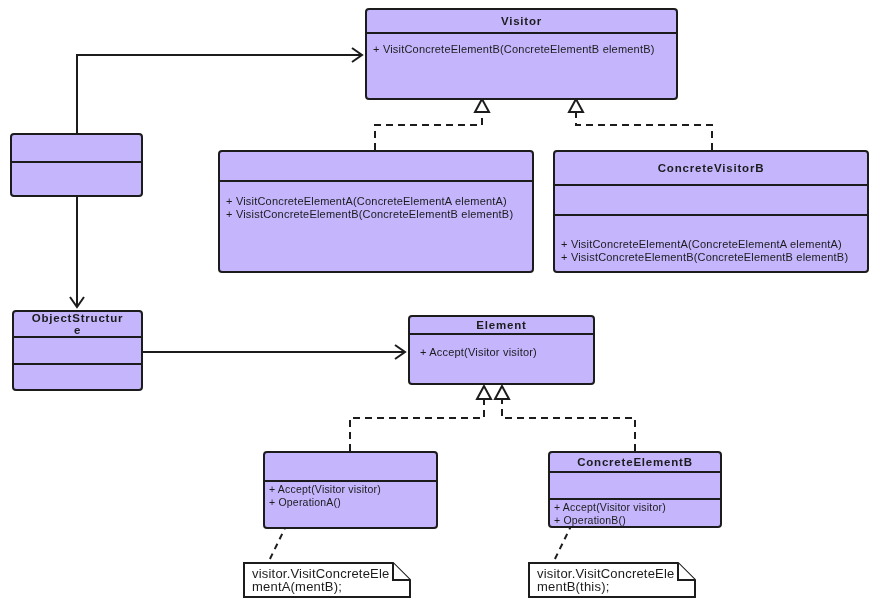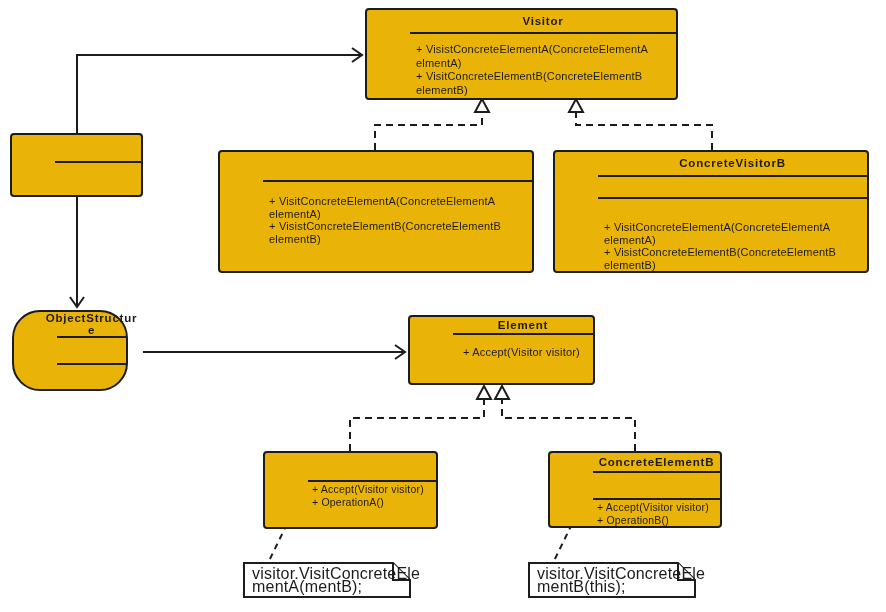--- a/index.html
+++ b/index.html
@@ -4,23 +4,23 @@
 <style>
   html,body{margin:0;padding:0;background:#ffffff;}
   #canvas{
     position:relative;width:886px;height:612px;background:#ffffff;
     font-family:"Liberation Sans","DejaVu Sans",sans-serif;color:#1c1c1c;
     overflow:hidden;
   }
   #wires{position:absolute;left:0;top:0;width:886px;height:612px;}
 
   .cls{
-    position:absolute;box-sizing:border-box;background:#eab308;
+    position:absolute;box-sizing:border-box;background:#c4b5fd;
     border:2px solid #1c1c1c;border-radius:4px;
-    display:flex;flex-direction:column;z-index:2;padding-left:43px;
+    display:flex;flex-direction:column;z-index:2;
   }
   .cls .title{
     box-sizing:border-box;border-bottom:2px solid #1c1c1c;
     font-weight:bold;font-size:11.5px;letter-spacing:0.8px;
     display:flex;align-items:center;justify-content:center;text-align:center;
     line-height:12px;
   }
   .cls .attrs{box-sizing:border-box;border-bottom:2px solid #1c1c1c;}
   .cls .methods{
     box-sizing:border-box;font-size:11px;letter-spacing:0.2px;
@@ -38,41 +38,41 @@
   #box-cva{left:218px;top:150px;width:316px;height:123px;}
   #box-cva .title{height:18px;}
   #box-cva .attrs{height:30px;}
   #box-cva .methods{padding-top:13px;line-height:12.5px;}
 
   #box-cvb{left:553px;top:150px;width:316px;height:123px;}
   #box-cvb .title{height:34px;}
   #box-cvb .attrs{height:30px;}
   #box-cvb .methods{padding-top:22px;line-height:12.5px;}
 
-  #box-os{left:12px;top:310px;width:116px;height:81px;border-radius:28px;}
+  #box-os{left:12px;top:310px;width:131px;height:81px;}
   #box-os .title{height:26px;}
   #box-os .attrs{height:27px;}
   #box-os .title .tl{display:block;width:100%;}
 
   #box-element{left:408px;top:315px;width:187px;height:70px;}
   #box-element .title{height:18px;}
   #box-element .methods{padding-top:11px;padding-left:10px;}
 
   #box-cea{left:263px;top:451px;width:175px;height:78px;}
   #box-cea .title{height:21px;}
   #box-cea .attrs{height:29px;}
   #box-cea .methods{padding:1px 4px 0 4px;font-size:10.5px;line-height:12.5px;}
 
   #box-ceb{left:548px;top:451px;width:174px;height:77px;}
   #box-ceb .title{height:21px;}
   #box-ceb .attrs{height:29px;}
   #box-ceb .methods{padding:1px 4px 0 4px;font-size:10.5px;line-height:12.5px;}
 
   .note-text{
-    position:absolute;z-index:3;font-size:16px;line-height:13px;
+    position:absolute;z-index:3;font-size:13px;line-height:13px;
     letter-spacing:0.2px;color:#1c1c1c;
   }
   .note-text span{display:block;}
   #note-a-text{left:252px;top:567px;width:152px;}
   #note-b-text{left:537px;top:567px;width:152px;}
 
   #watermark{
     position:absolute;left:640px;top:596px;z-index:1;
     font-size:12px;color:#c9cbce;letter-spacing:0.6px;
   }
@@ -133,21 +133,20 @@
     </g>
     <g fill="#ffffff">
       <polygon points="529,563 678,563 695,580 695,597 529,597"></polygon>
       <path d="M678,563 L678,580 L695,580"></path>
     </g>
   </svg>
 
   <div class="cls" id="box-visitor">
     <div class="title">Visitor</div>
     <div class="methods">
-      <div>+ VisistConcreteElementA(ConcreteElementA elmentA)</div>
       <div>+ VisitConcreteElementB(ConcreteElementB elementB)</div>
     </div>
   </div>
 
   <div class="cls" id="box-client">
     <div class="attrs"></div>
     <div class="ops"></div>
   </div>
 
   <div class="cls" id="box-cva">

